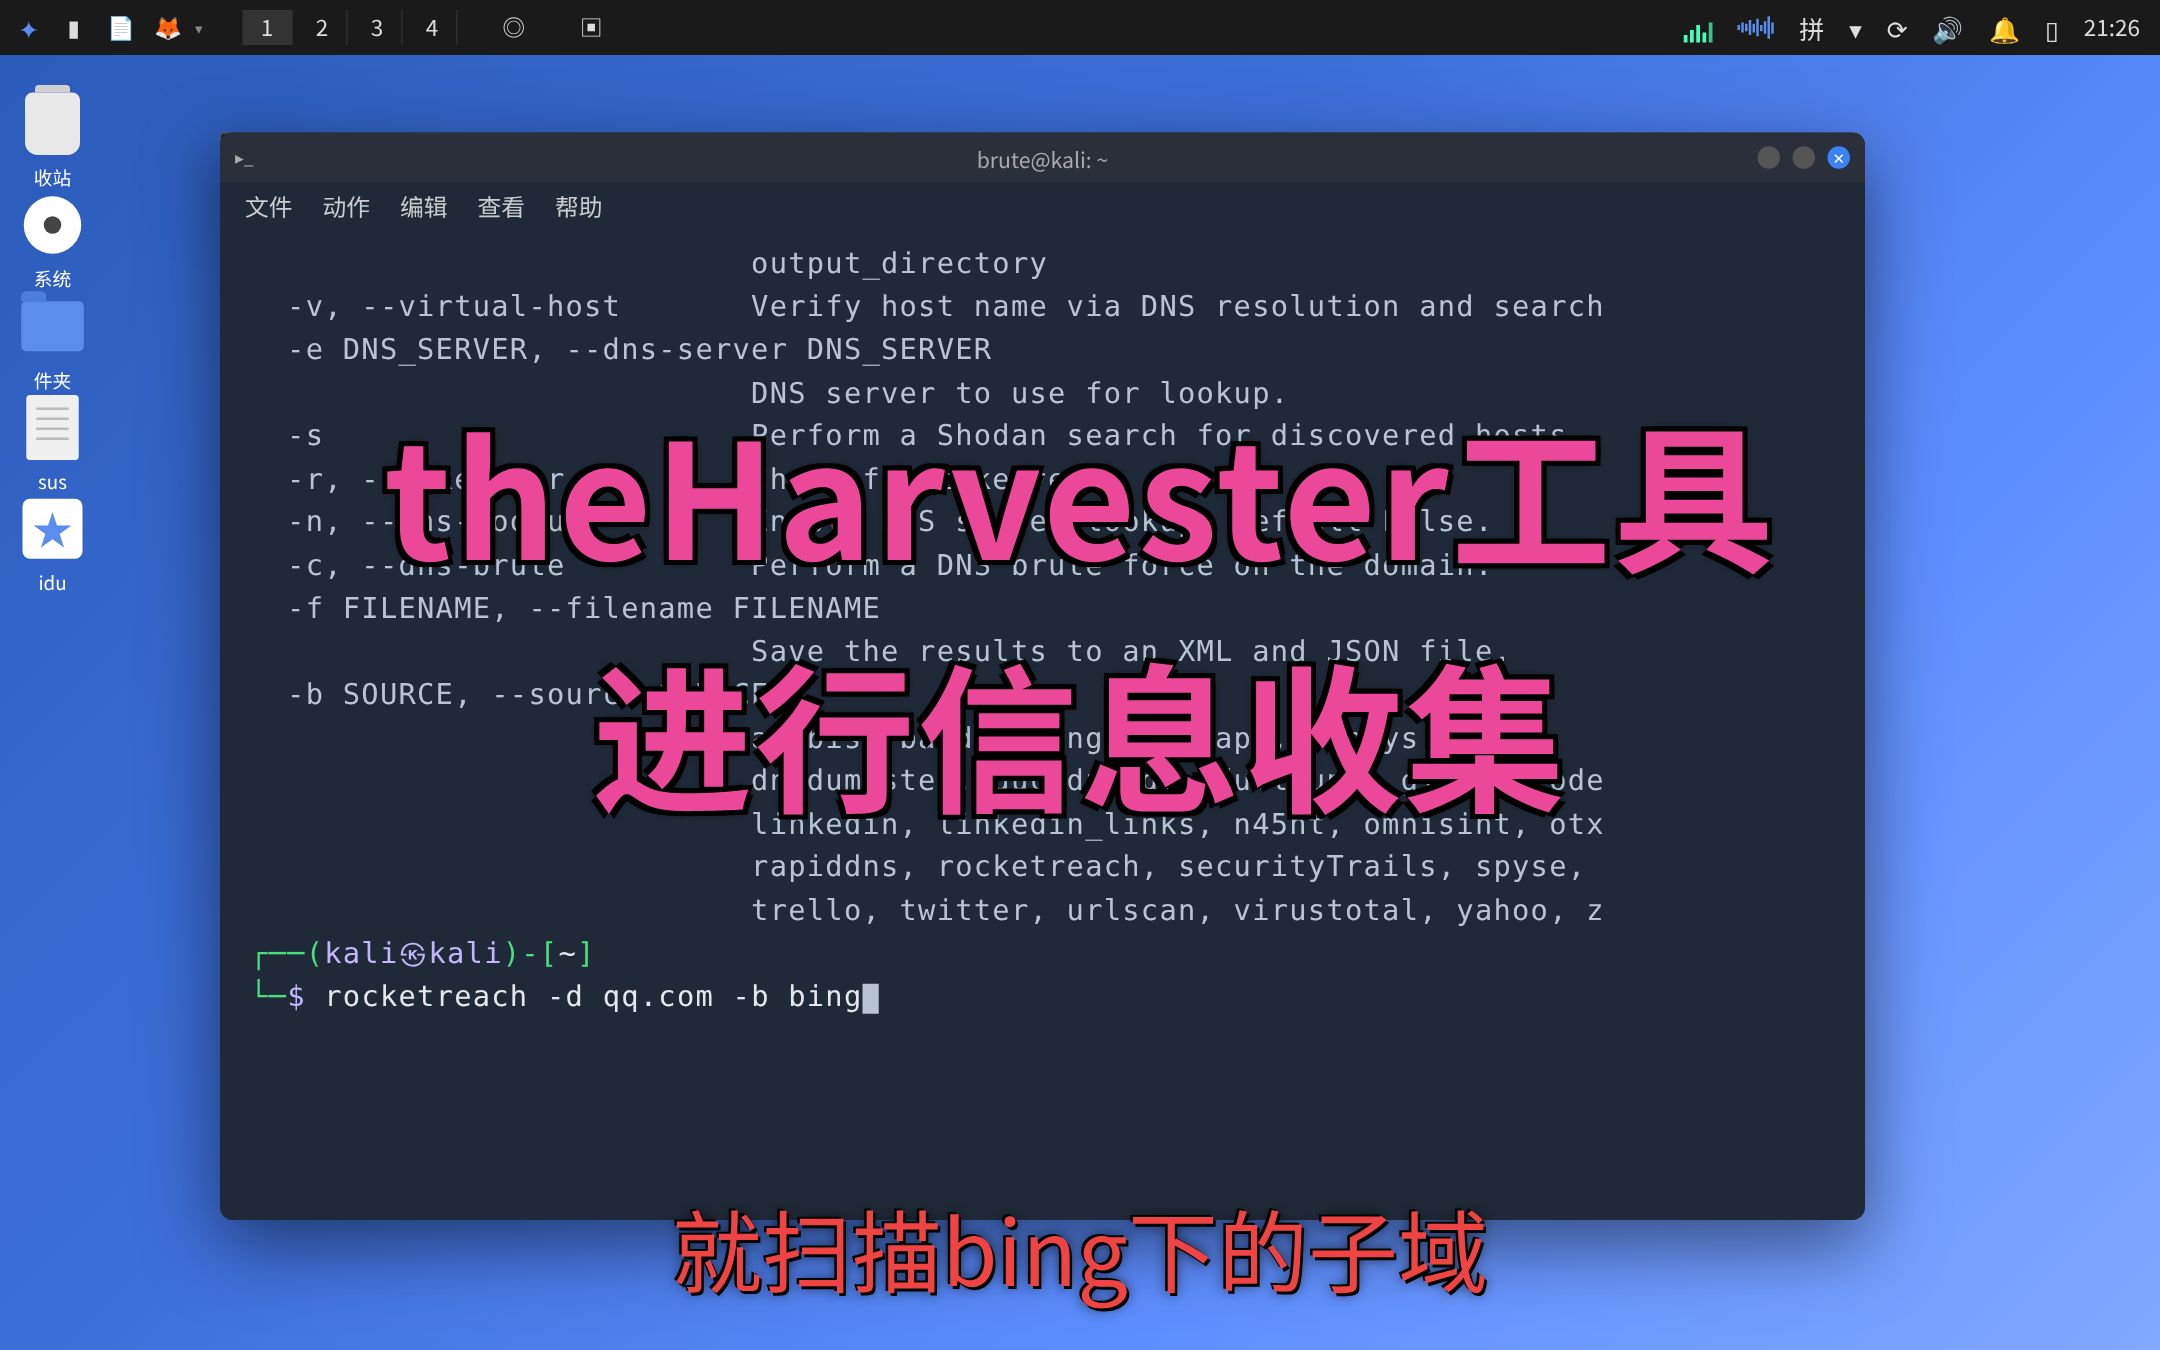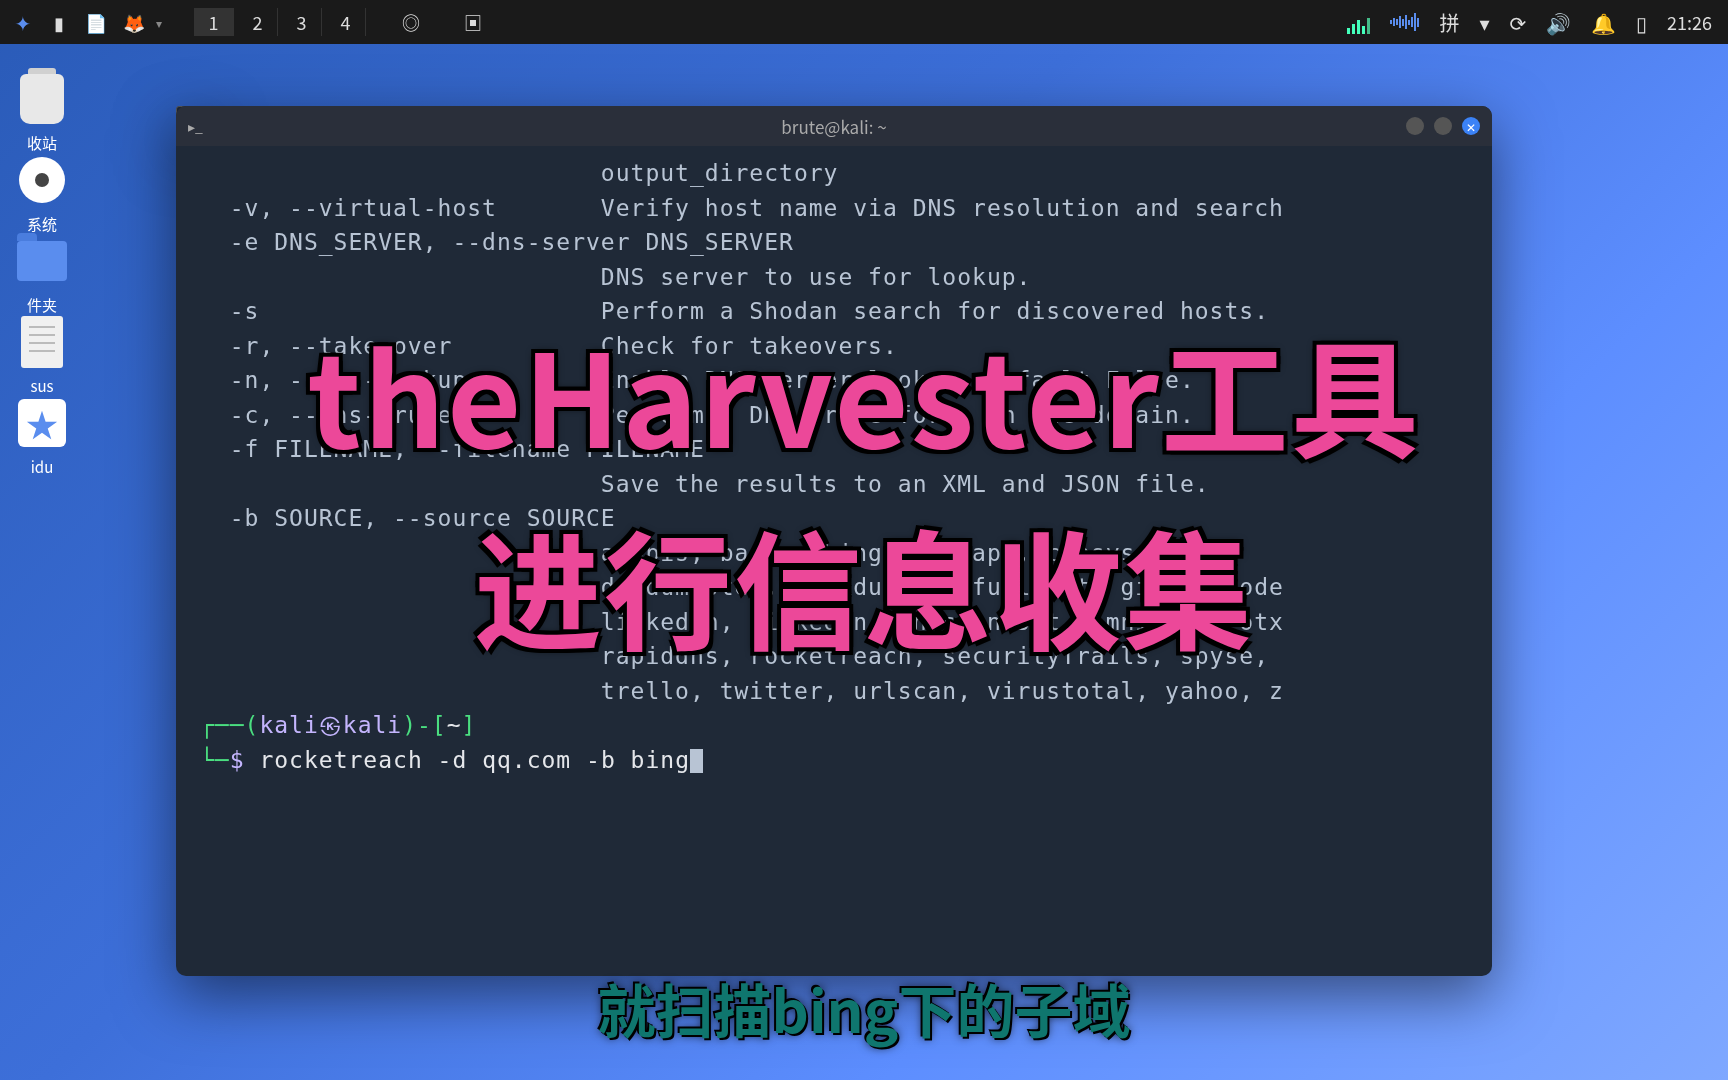--- a/index.html
+++ b/index.html
@@ -149,24 +149,24 @@
   white-space: nowrap;
   letter-spacing: 2px;
 }
 .overlay1 { top: 300px; font-size: 128px; }
 .overlay2 { top: 492px; font-size: 128px; }
 
 
 .subtitle {
   position: absolute;
   bottom: 30px; left: 50%; transform: translateX(-50%);
-  font-size: 58px;
-  color: #0f766e;
+  font-size: 72px;
+  color: #ef4444;
   text-shadow: 0 0 10px rgba(0,0,0,0.8), -2px -2px 0 #000, 2px 2px 0 #000;
-  font-weight: 700;
+  font-weight: 400;
 }
 </style>
 </head>
 <body>
 
 <div class="taskbar">
   <div class="taskbar-left">
     <div class="tb-logo">✦</div>
     <div class="tb-item">▮</div>
     <div class="tb-item" style="color:#fff">📄</div>
@@ -249,20 +249,27 @@
 <div class="terminal">
   <div class="term-titlebar">
     <span class="term-title-icon">▸_</span>
     <span class="term-title">brute@kali: ~</span>
     <div class="term-controls">
       <div class="term-btn min"></div>
       <div class="term-btn max"></div>
       <div class="term-btn close">✕</div>
     </div>
   </div>
+  <div class="term-menubar">
+    <span>文件</span>
+    <span>动作</span>
+    <span>编辑</span>
+    <span>查看</span>
+    <span>帮助</span>
+  </div>
   <div class="term-content"><span id="term-output">                           output_directory
   -v, --virtual-host       Verify host name via DNS resolution and search
   -e DNS_SERVER, --dns-server DNS_SERVER
                            DNS server to use for lookup.
   -s                       Perform a Shodan search for discovered hosts.
   -r, --take-over          Check for takeovers.
   -n, --dns-lookup         Enable DNS server lookup, default False.
   -c, --dns-brute          Perform a DNS brute force on the domain.
   -f FILENAME, --filename FILENAME
                            Save the results to an XML and JSON file.

